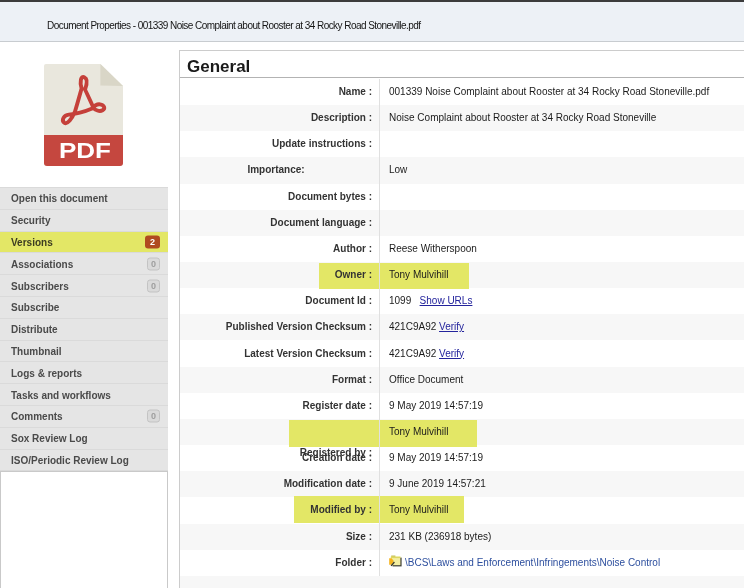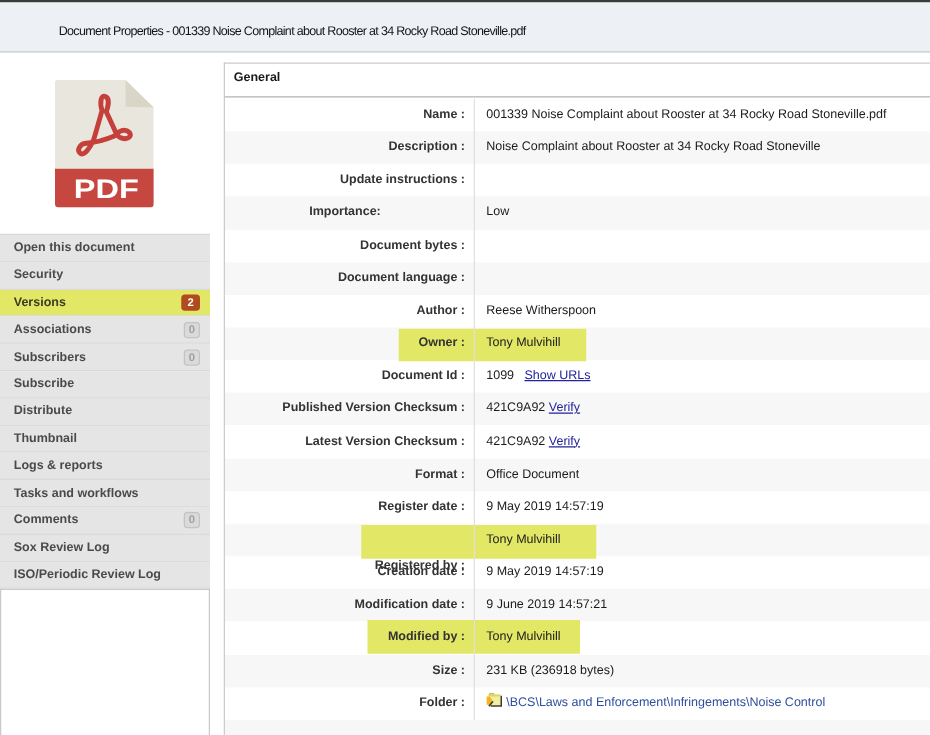--- a/index.html
+++ b/index.html
@@ -79,21 +79,21 @@
   <div class="mrow" style="top:427.8px;">
       <span class="mtxt">Sox Review Log</span>
     </div>
   <div class="mrow" style="top:449.6px;">
       <span class="mtxt">ISO/Periodic Review Log</span>
     </div>
 
   <div class="abs" style="left:0;top:471px;width:168px;height:130px;background:#fff;border:1px solid #c9c9c9;"></div>
 
   <div class="abs" style="left:179px;top:50px;width:565px;height:538px;border-left:1px solid #cccccc;border-top:1px solid #cccccc;background:#fff;"></div>
-  <div class="abs" style="left:187px;top:57px;font-size:10px;font-weight:700;color:#1a1a1a;">General</div>
+  <div class="abs" style="left:187px;top:57px;font-size:17px;font-weight:700;color:#1a1a1a;">General</div>
   <div class="abs" style="left:180px;top:77px;width:564px;height:1px;background:#b3b3b3;"></div>
 
   <div id="rows">
   <div class="trow" style="top:79.00px;"></div>
   <div class="trow teven" style="top:105.15px;"></div>
   <div class="trow" style="top:131.30px;"></div>
   <div class="trow teven" style="top:157.45px;"></div>
   <div class="trow" style="top:183.60px;"></div>
   <div class="trow teven" style="top:209.75px;"></div>
   <div class="trow" style="top:235.90px;"></div>

